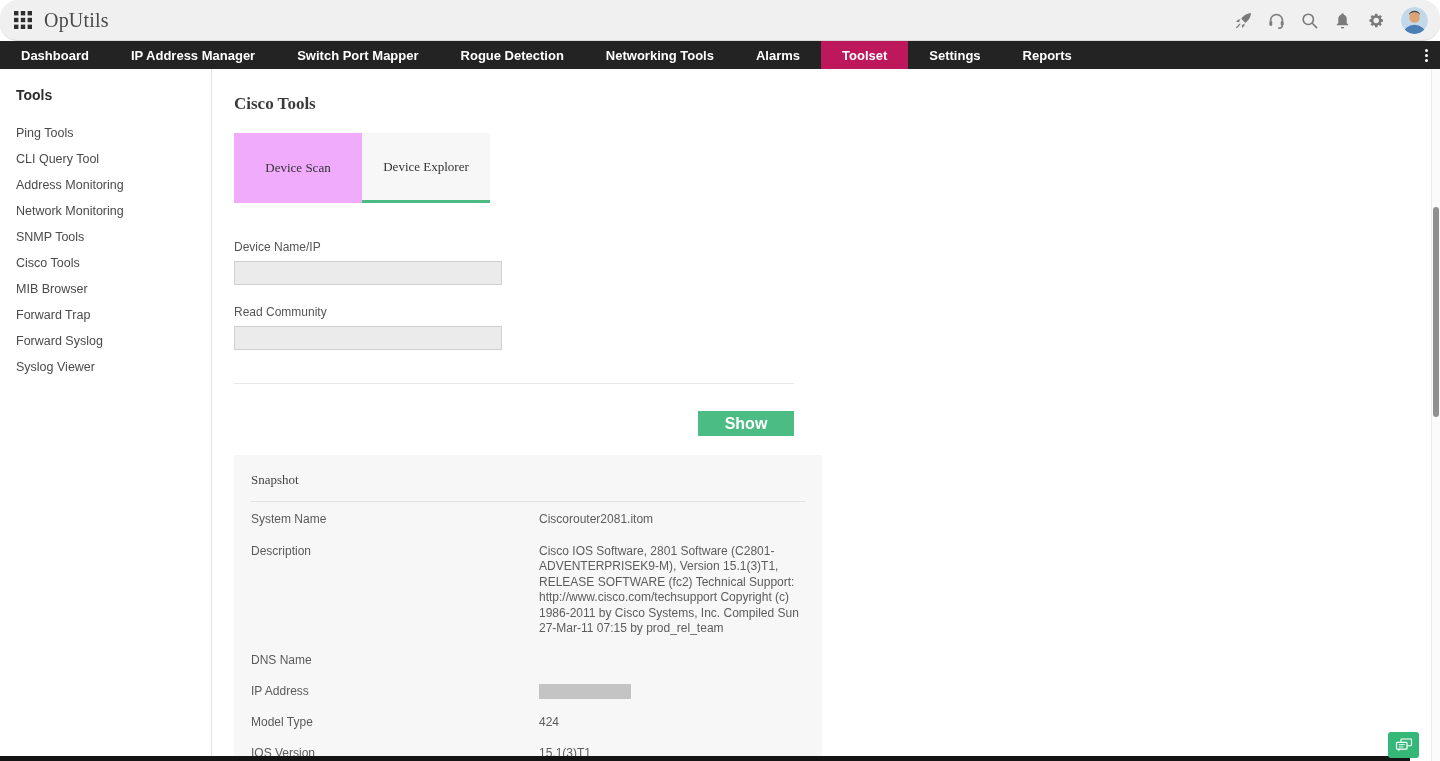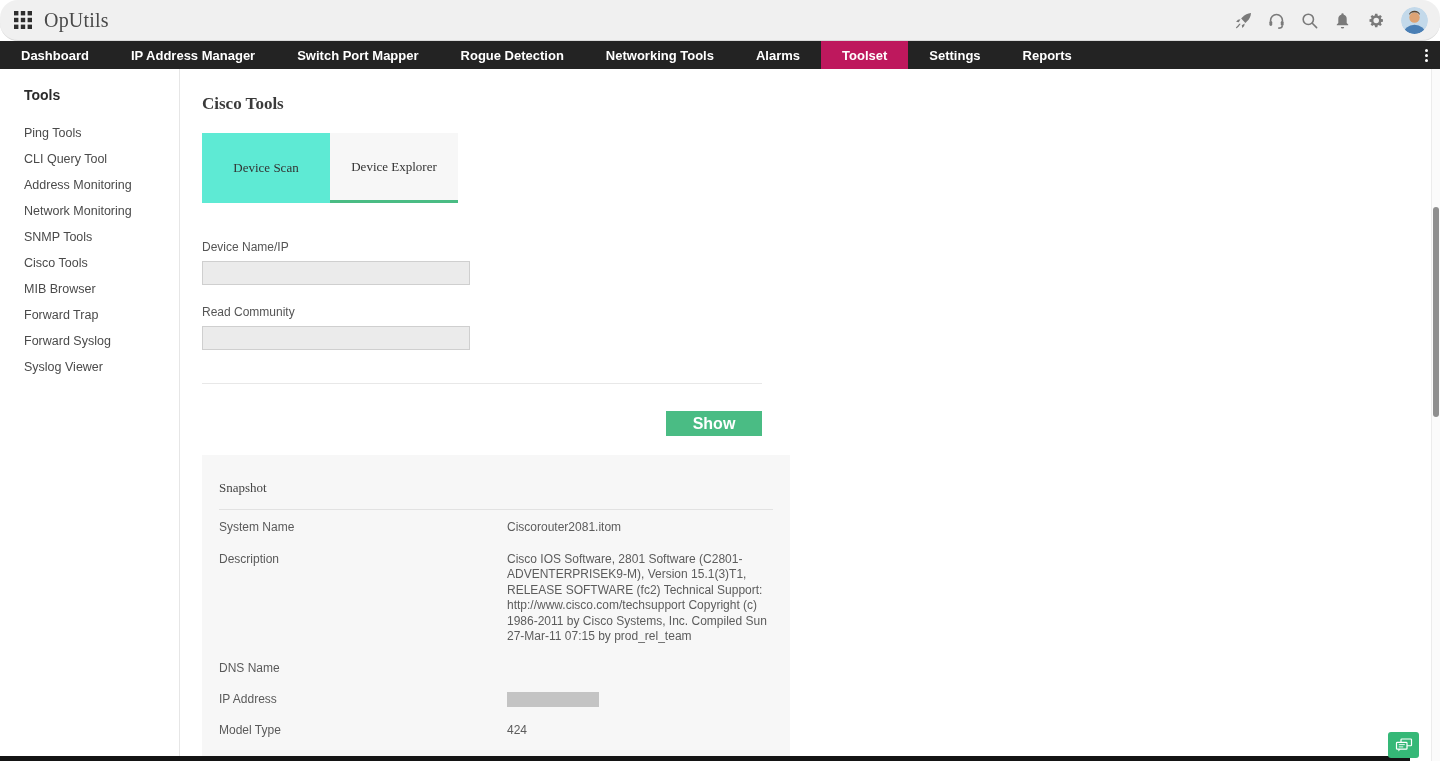--- a/index.html
+++ b/index.html
@@ -37,58 +37,58 @@
   .nav-item.active { background:#be185d; }
   .nav-kebab {
     position:absolute; right:6px; top:0; height:28px; width:16px;
     display:flex; flex-direction:column; align-items:center; justify-content:center; gap:2px;
     cursor:pointer;
   }
   .nav-kebab i { width:3px; height:3px; background:#fff; border-radius:50%; }
   
   .content { display:flex; height:692px; }
   .sidebar {
-    width:180px; border-right:1px solid #e6e6e6; padding:18px 24px; flex-shrink:0;
+    width:212px; border-right:1px solid #e6e6e6; padding:18px 16px; flex-shrink:0;
   }
   .sidebar-title { font-size:14px; font-weight:bold; color:#2b2b2b; margin-bottom:24px; }
   .sidebar-list { list-style:none; }
   .sidebar-list li {
     font-size:12.5px; color:#4a4a4a; margin-bottom:13px; line-height:13px; cursor:pointer;
   }
   .main { flex:1; padding:25px 0 0 22px; position:relative; }
   .page-title {
     font-family:"Liberation Serif", serif; font-size:17px; font-weight:600;
     color:#3a3a3a; margin-bottom:19px;
   }
   
   .tabs { display:flex; }
   .tab {
     width:128px; height:70px; display:flex; align-items:center; justify-content:center;
     font-family:"Liberation Serif", serif; font-size:13px; color:#333;
-    background:#5eead4; cursor:pointer;
+    background:#f0abfc; cursor:pointer;
   }
   .tab.active { background:#f7f7f7; border-bottom:3px solid #4abc84; }
   
   .form { margin-top:37px; width:560px; }
   .field-label { font-size:12px; color:#555; margin-bottom:7px; }
   .text-input {
     width:268px; height:24px; background:#ebebeb; border:1px solid #cfcfcf;
     display:block; margin-bottom:20px; font-size:12px; padding:0 6px; color:#333;
   }
   .form-divider { border:none; border-top:1px solid #e8e8e8; margin-top:33px; width:560px; }
   .show-btn {
     margin-top:27px; margin-left:464px; width:96px; height:25px;
     background:#4abc84; color:#fff; border:none; font-size:16px; font-weight:bold;
     cursor:pointer; display:block;
   }
   
   .snapshot {
     margin-top:19px; width:588px; background:#f7f7f7; padding:17px 17px 6px 17px;
   }
-  .snapshot-title { font-family:"Liberation Serif", serif; font-size:13px; color:#444;margin-top:8px; }
+  .snapshot-title { font-family:"Liberation Serif", serif; font-size:13px; color:#444; }
   .snapshot-divider { border:none; border-top:1px solid #e2e2e2; margin:13px 0 2px 0; }
   .snap-row { display:flex; padding:8px 0; }
   .snap-label { width:288px; flex-shrink:0; font-size:12px; color:#5a5a5a; line-height:15px; }
   .snap-value { width:266px; font-size:12px; color:#5c5c5c; line-height:15.5px; word-wrap:break-word; }
   .redacted-box { width:92px; height:15px; background:#c4c4c4; }
   
   .scrollbar {
     position:absolute; top:69px; right:0; bottom:0; width:9px;
     background:#fbfbfb; border-left:1px solid #ececec;
   }

